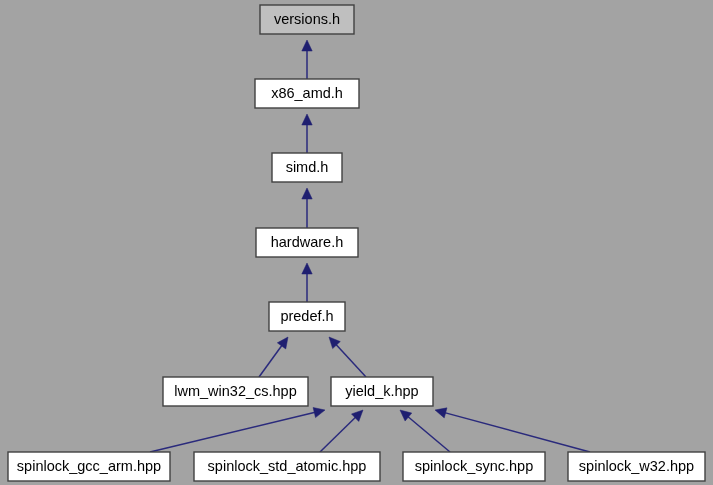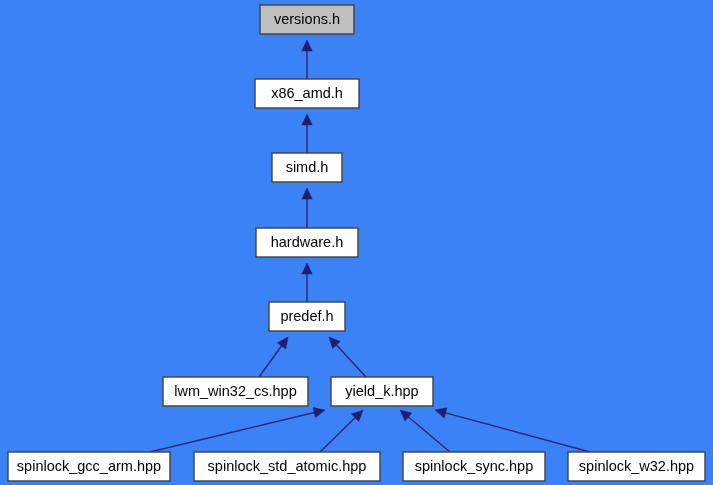--- a/index.html
+++ b/index.html
@@ -4,21 +4,21 @@
 <style>
   html, body {
     margin: 0;
     padding: 0;
     background: #ffffff;
   }
   #graph-root {
     position: relative;
     width: 713px;
     height: 485px;
-    background: #3b82f6;
+    background: #a3a3a3;
     font-family: "Liberation Sans", sans-serif;
     overflow: hidden;
   }
   svg#dep-graph {
     display: block;
     width: 713px;
     height: 485px;
   }
   .node-box {
     fill: #ffffff;

